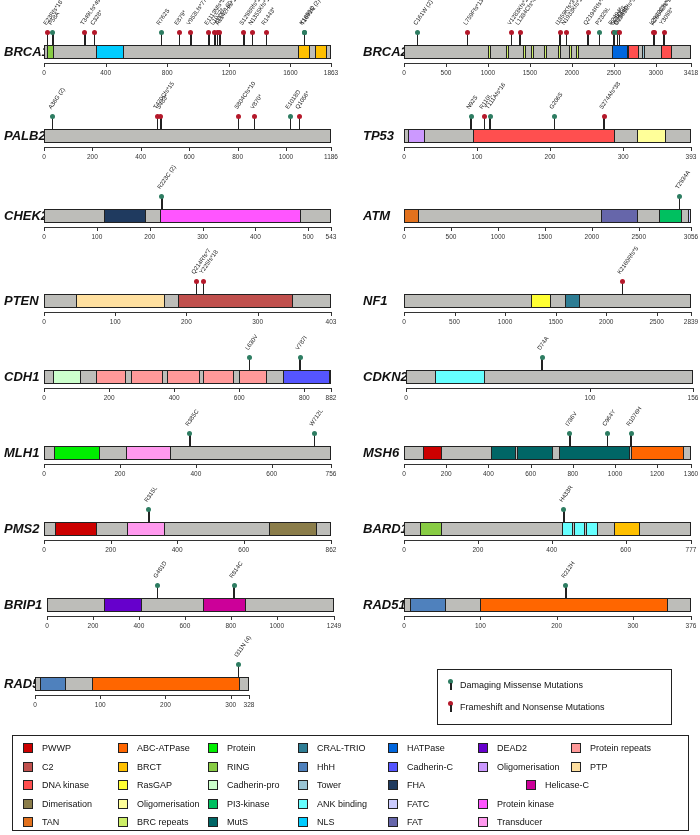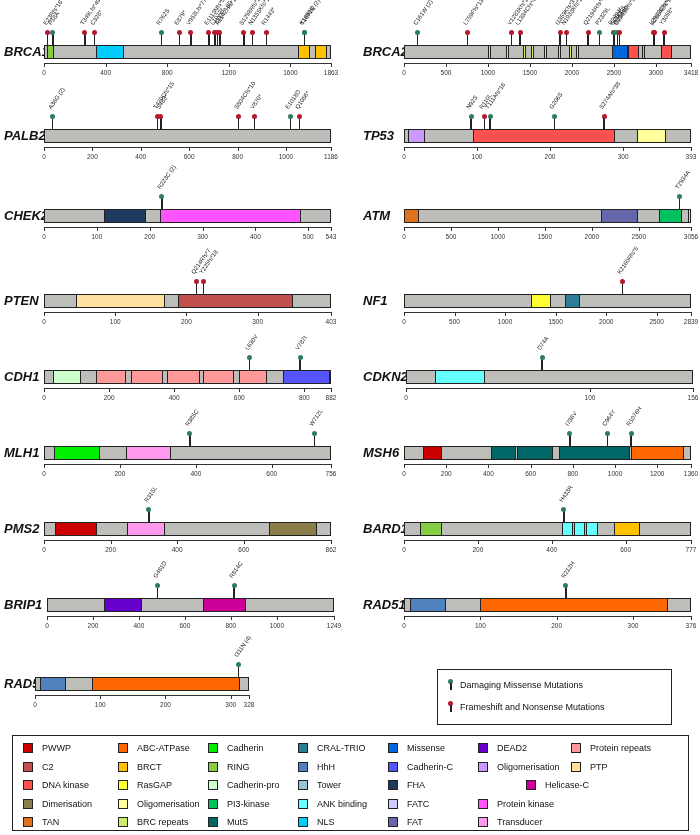--- a/index.html
+++ b/index.html
@@ -595,21 +595,21 @@
     <div class="item" style="left: 105px; top: 62.5px;">
       <span class="sw" style="background: rgb(255, 255, 153);"></span>
       <span>Oligomerisation</span>
     </div>
     <div class="item" style="left: 105px; top: 81px;">
       <span class="sw" style="background: rgb(204, 238, 102);"></span>
       <span>BRC repeats</span>
     </div>
     <div class="item" style="left: 195px; top: 7px;">
       <span class="sw" style="background: rgb(0, 238, 0);"></span>
-      <span>Cadherin</span>
+      <span>Protein</span>
     </div>
     <div class="item" style="left: 195px; top: 25.5px;">
       <span class="sw" style="background: rgb(136, 204, 68);"></span>
       <span>RING</span>
     </div>
     <div class="item" style="left: 195px; top: 44px;">
       <span class="sw" style="background: rgb(204, 255, 204);"></span>
       <span>Cadherin-pro</span>
     </div>
     <div class="item" style="left: 195px; top: 62.5px;">
@@ -635,21 +635,21 @@
     <div class="item" style="left: 285px; top: 62.5px;">
       <span class="sw" style="background: rgb(102, 255, 255);"></span>
       <span>ANK binding</span>
     </div>
     <div class="item" style="left: 285px; top: 81px;">
       <span class="sw" style="background: rgb(0, 204, 255);"></span>
       <span>NLS</span>
     </div>
     <div class="item" style="left: 375px; top: 7px;">
       <span class="sw" style="background: rgb(0, 102, 221);"></span>
-      <span>Missense</span>
+      <span>HATPase</span>
     </div>
     <div class="item" style="left: 375px; top: 25.5px;">
       <span class="sw" style="background: rgb(85, 85, 255);"></span>
       <span>Cadherin-C</span>
     </div>
     <div class="item" style="left: 375px; top: 44px;">
       <span class="sw" style="background: rgb(31, 58, 95);"></span>
       <span>FHA</span>
     </div>
     <div class="item" style="left: 375px; top: 62.5px;">

